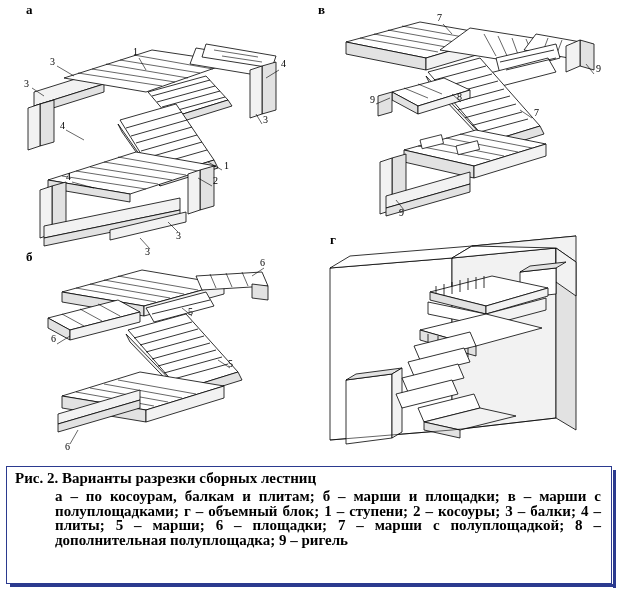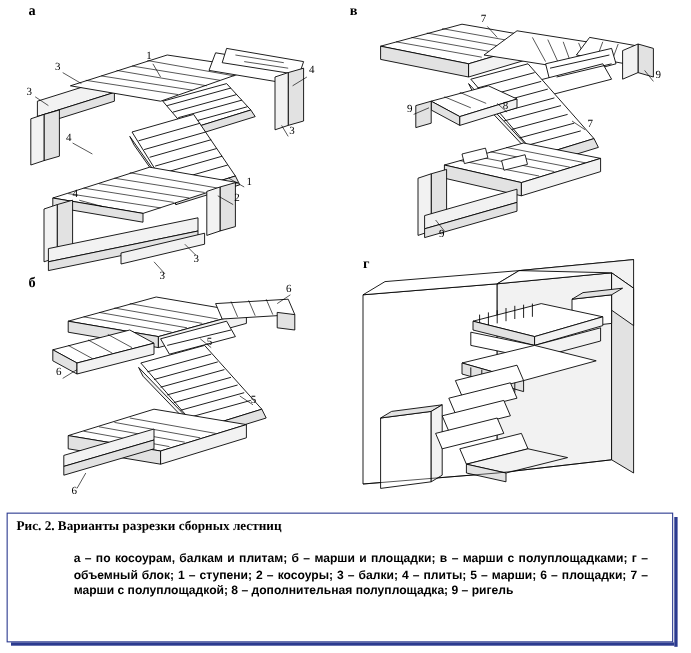--- a/index.html
+++ b/index.html
@@ -61,32 +61,32 @@
     position: absolute;
     left: 10px;
     top: 584px;
     width: 603px;
     height: 3px;
     background: #2b3a8f;
   }
   .cap-title {
     font-family: "Liberation Serif", serif;
     font-weight: bold;
-    font-size: 12px;
+    font-size: 15px;
     color: #000;
     margin: 0 0 1px 0;
     line-height: 14px;
   }
   .cap-body {
-    font-family: Liberation Sans, sans-serif;
+    font-family: Liberation Serif, serif;
     font-weight: bold;
-    font-size: 11px;
+    font-size: 15px;
     color: #000;
     line-height: 14.5px;
-    margin: 16px;
+    margin: 4px;
     padding-left: 36px;
     text-align: justify;
   }
   svg { display: block; }
   .ln { stroke: #000; stroke-width: 0.8; fill: none; }
   .lnt { stroke: #000; stroke-width: 0.6; fill: none; }
   .wht { fill: #ffffff; stroke: #000; stroke-width: 0.8; }
   .lgry { fill: #f2f2f2; stroke: #000; stroke-width: 0.8; }
   .mgry { fill: #e2e2e2; stroke: #000; stroke-width: 0.8; }
   .hatch-fill { fill: #ffffff; stroke: #000; stroke-width: 0.7; }

